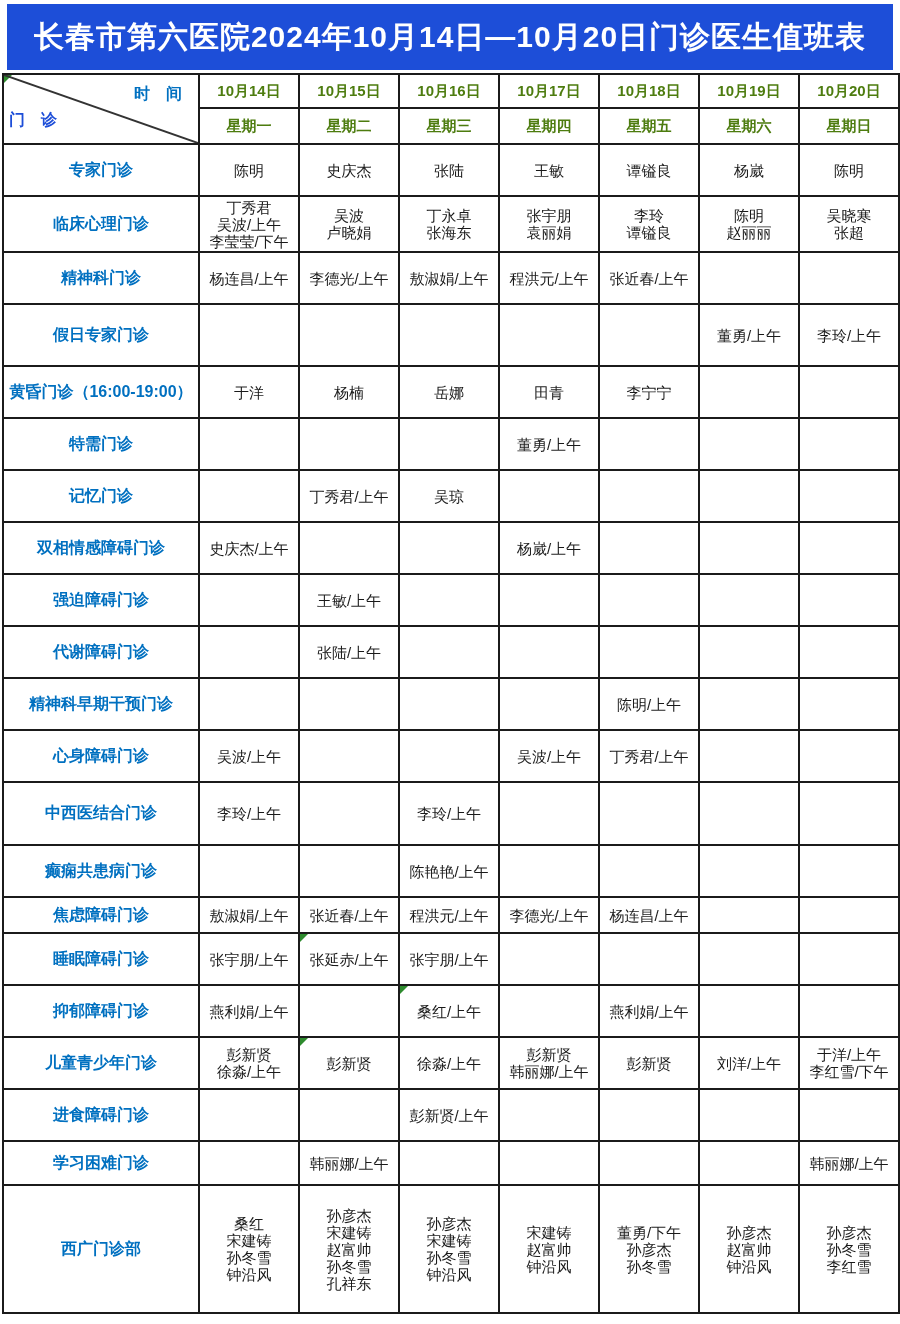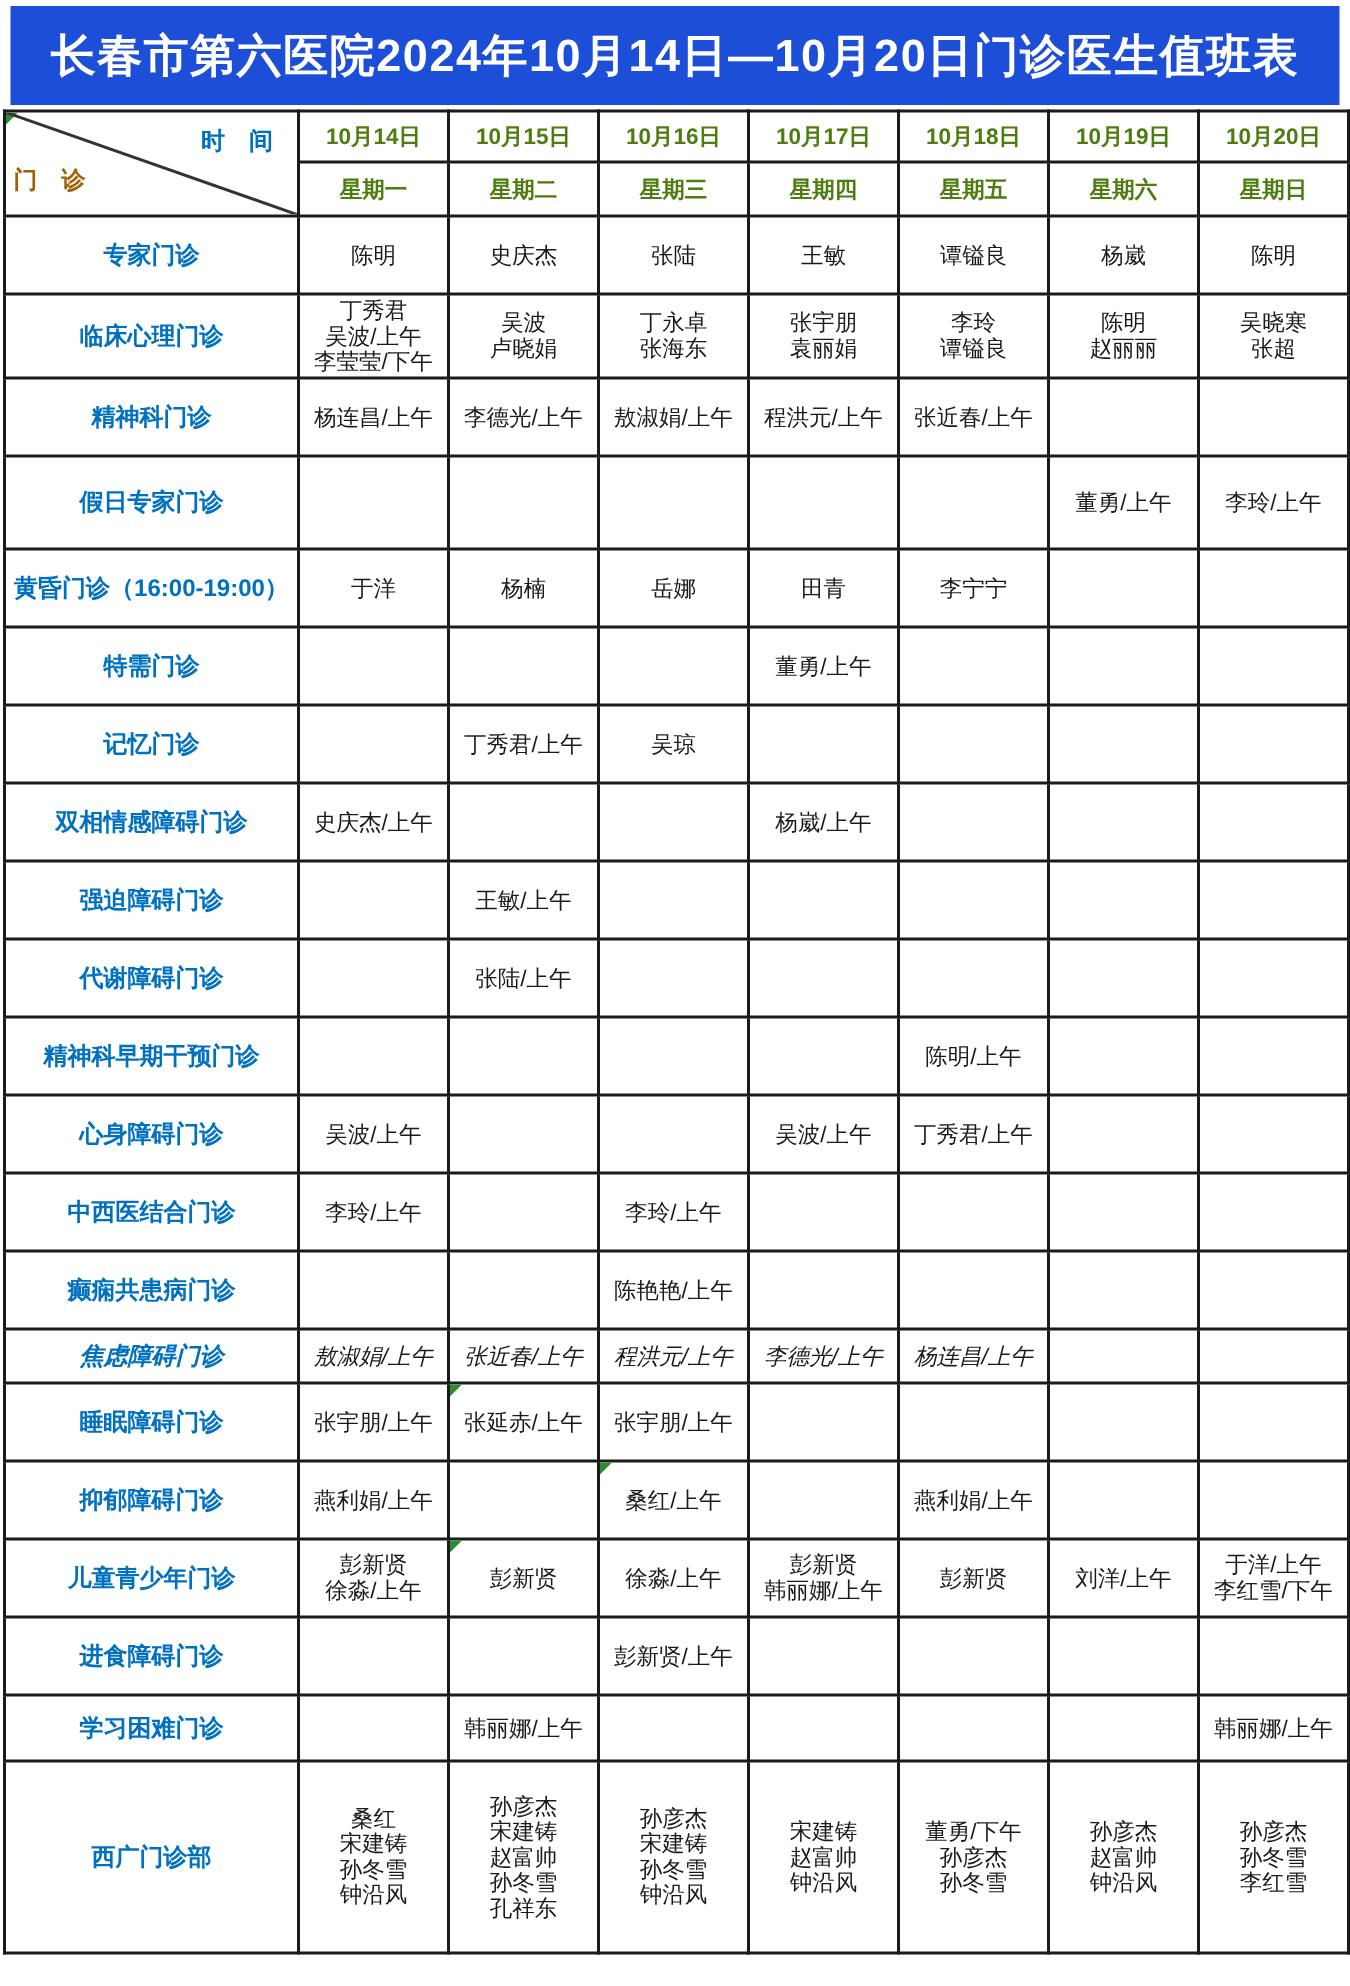--- a/index.html
+++ b/index.html
@@ -52,21 +52,21 @@
   }
   
   th.corner{padding:0;}
   th.corner svg{position:absolute;inset:0;width:100%;height:100%;}
   .corner-time{
     position:absolute;top:9px;right:16px;
     color:#0070C0;font-weight:bold;font-size:16px;white-space:nowrap;
   }
   .corner-clinic{
     position:absolute;bottom:12px;left:5px;
-    color:#a16207;font-weight:bold;font-size:16px;white-space:nowrap;
+    color:#1d4ed8;font-weight:bold;font-size:16px;white-space:nowrap;
   }
   
   th.clinic-label{
     color:#0070C0;
     font-weight:bold;
     font-size:16px;
     white-space:nowrap;
   }
   td.cell{
     font-size:15px;
@@ -327,21 +327,21 @@
           <td class="cell"></td>
           <td class="cell">
             <div>吴波/上午</div>
           </td>
           <td class="cell">
             <div>丁秀君/上午</div>
           </td>
           <td class="cell"></td>
           <td class="cell"></td>
         </tr>
-        <tr style="height: 52px; padding-left: 20px;">
+        <tr style="height: 63px; padding-left: 20px;">
           <th class="clinic-label">中西医结合门诊</th>
           <td class="cell">
             <div>李玲/上午</div>
           </td>
           <td class="cell"></td>
           <td class="cell">
             <div>李玲/上午</div>
           </td>
           <td class="cell"></td>
           <td class="cell"></td>
@@ -353,21 +353,21 @@
           <td class="cell"></td>
           <td class="cell"></td>
           <td class="cell">
             <div>陈艳艳/上午</div>
           </td>
           <td class="cell"></td>
           <td class="cell"></td>
           <td class="cell"></td>
           <td class="cell"></td>
         </tr>
-        <tr style="height: 36px; font-style: italic;">
+        <tr style="height: 36px;">
           <th class="clinic-label">焦虑障碍门诊</th>
           <td class="cell">
             <div>敖淑娟/上午</div>
           </td>
           <td class="cell">
             <div>张近春/上午</div>
           </td>
           <td class="cell">
             <div>程洪元/上午</div>
           </td>

